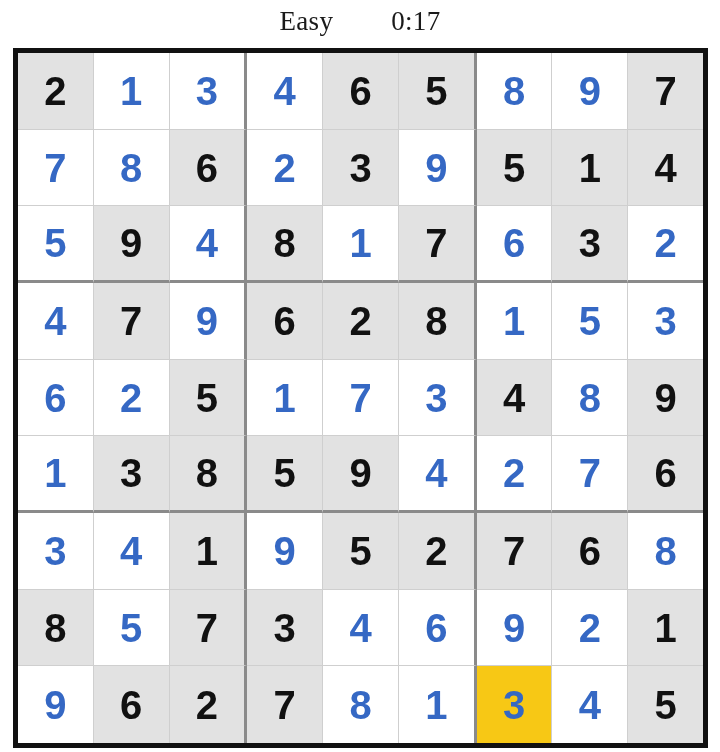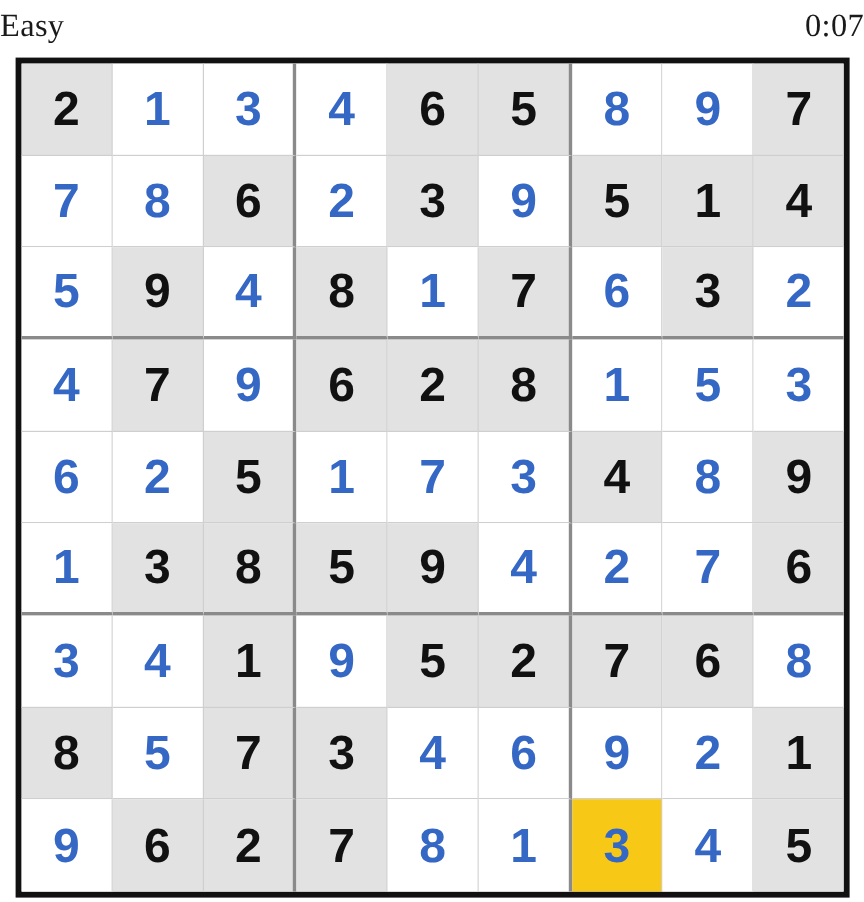--- a/index.html
+++ b/index.html
@@ -18,21 +18,21 @@
 
   
   #header-bar {
     position: absolute;
     left: 0;
     top: 0;
     width: 720px;
     height: 48px;
     display: flex;
     align-items: flex-start;
-    justify-content: space-between;
+    justify-content: center;
     gap: 58px;
     padding-top: 6px;
     box-sizing: border-box;
   }
   #header-bar .hdr-text {
     font-family: "Liberation Serif", serif;
     font-size: 27px;
     line-height: 30px;
     color: #1a1a1a;
     white-space: nowrap;
@@ -85,21 +85,21 @@
 
   
   .sudoku-cell.block-right { border-right: 3px solid #8a8a8a; }
   .sudoku-row.block-bottom .sudoku-cell { border-bottom: 3px solid #8a8a8a; }
 </style>
 </head>
 <body>
 
 <div id="header-bar">
   <span class="hdr-text">Easy</span>
-  <span class="hdr-text">0:07</span>
+  <span class="hdr-text">0:17</span>
 </div>
 
 <div id="sudoku-board">
     <div class="sudoku-row">
       <div class="sudoku-cell shaded">2</div>
       <div class="sudoku-cell blue">1</div>
       <div class="sudoku-cell blue block-right">3</div>
       <div class="sudoku-cell blue">4</div>
       <div class="sudoku-cell shaded">6</div>
       <div class="sudoku-cell shaded block-right">5</div>

